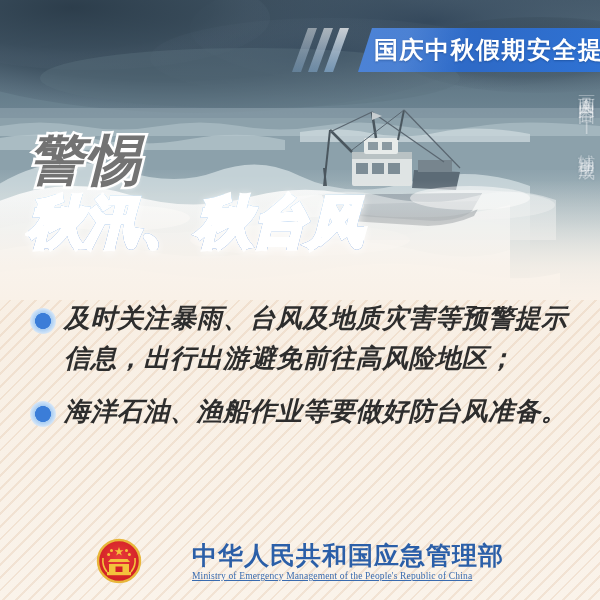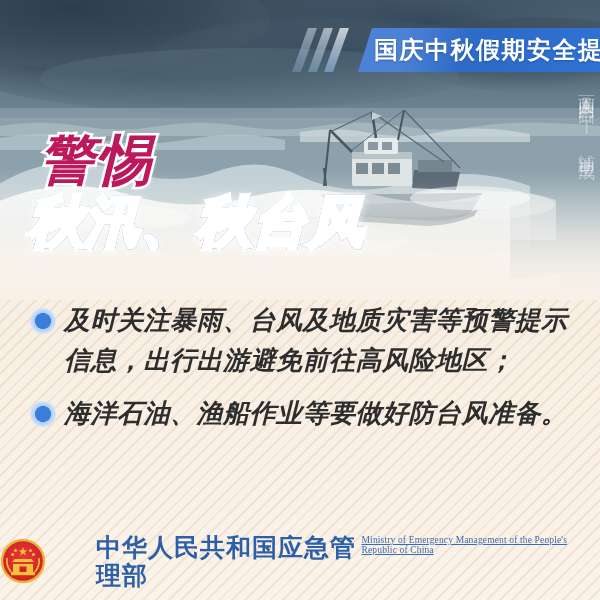--- a/index.html
+++ b/index.html
@@ -121,25 +121,24 @@
     left:28px;
     top:132px;
     pointer-events:none;
   }
   .head-l1 {
     font-size:55px;
     font-weight:bold;
     font-style:italic;
     line-height:1.02;
     letter-spacing:2px;
-    color:#be185d;
+    color:#737373;
     -webkit-text-stroke:5px #ffffff;
     paint-order:stroke fill;
     text-shadow:0 2px 5px rgba(255,255,255,0.75);
-    margin-left:11px;
   }
   .head-l2 {
     margin-top:6px;
     font-size:55px;
     font-weight:bold;
     font-style:italic;
     line-height:1.02;
     letter-spacing:1px;
     background:linear-gradient(180deg,#7ec0ef 0%, #4b93e0 38%, #1f5fc4 100%);
     -webkit-background-clip:text;
@@ -150,20 +149,21 @@
     filter:drop-shadow(0 2px 4px rgba(255,255,255,0.7));
     text-align:center;
   }
 
   
   .bullets {
     position:absolute;
     left:30px;
     top:300px;
     width:540px;
+    font-family:Liberation Mono, monospace;
   }
   .bullet-row {
     display:flex;
     align-items:flex-start;
     margin-bottom:12px;
   }
   .bullet-dot {
     flex:0 0 auto;
     width:26px;
     height:26px;
@@ -191,21 +191,21 @@
     position:absolute;
     left:0; right:0;
     bottom:0;
     height:78px;
     display:flex;
     align-items:center;
     justify-content:center;
     gap:13px;
   }
   .emblem { flex:0 0 auto; width:46px; height:46px; }
-  .footer-texts { display:flex; flex-direction:row;margin-left:37px; }
+  .footer-texts { display:flex; flex-direction:column;margin-left:37px; }
   .footer-cn {
     font-size:25px;
     font-weight:bold;
     color:#2b5fa8;
     letter-spacing:1px;
     line-height:1.12;
   }
   .footer-en {
     font-family:"Liberation Serif", serif;
     font-size:9.5px;

